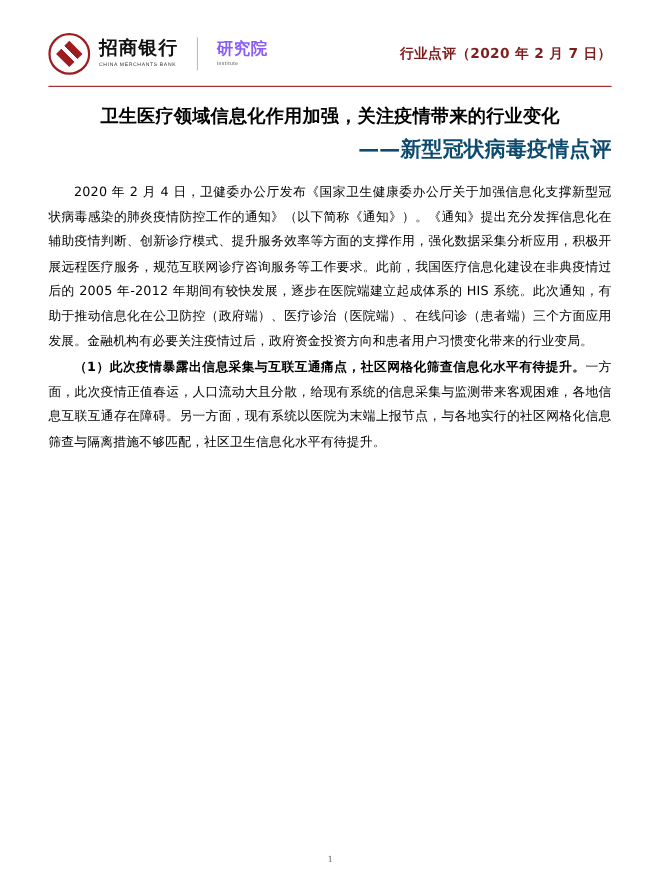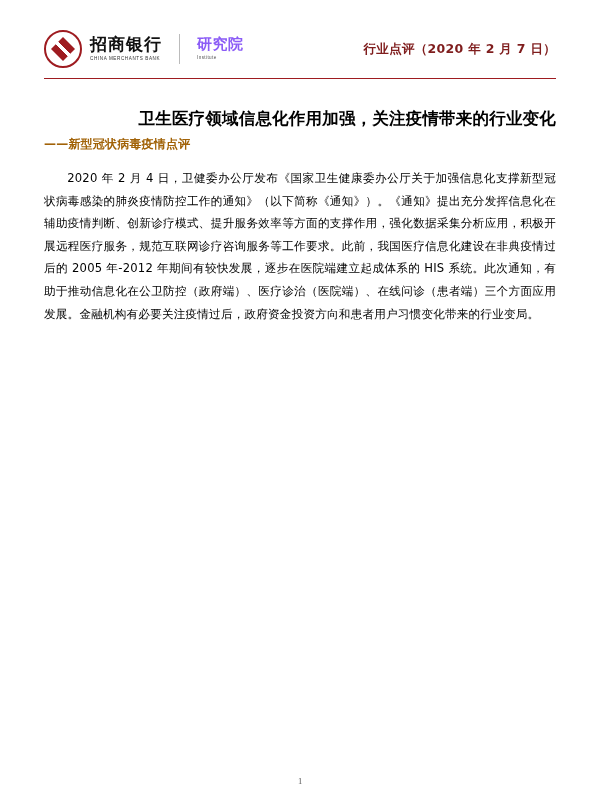--- a/index.html
+++ b/index.html
@@ -97,32 +97,32 @@
     color: #7f1d1d;
     letter-spacing: 0.3px;
     white-space: nowrap;
   }
   .rule {
     border-top: 1.6px solid #9e1b20;
     margin-top: 2px;
   }
   
   .doc-title {
-    text-align: right;
+    text-align: center;
     font-size: 16.5px;
     font-weight: 700;
-    margin-top: 28px;
+    margin-top: 15px;
     letter-spacing: 0.2px;
     line-height: 1.4;
   }
   .doc-subtitle {
-    text-align: left;
-    font-size: 12px;
+    text-align: right;
+    font-size: 19px;
     font-weight: 700;
-    color: #a16207;
+    color: #0c4a6e;
     margin-top: 6px;
     letter-spacing: 0.2px;
   }
   
   .body-text {
     margin-top: 14px;
     font-size: 11.6px;
     line-height: 1.95;
     text-align: justify;
     text-justify: inter-ideograph;
@@ -177,18 +177,19 @@
     </div>
     <div class="rule"></div>
 
     <div class="doc-title">卫生医疗领域信息化作用加强，关注疫情带来的行业变化</div>
     <div class="doc-subtitle">——新型冠状病毒疫情点评</div>
 
     <div class="body-text">
       <p>2020 年 2 月 4 日，卫健委办公厅发布《国家卫生健康委办公厅关于加强信息化支撑新型冠状病毒感染的肺炎疫情防控工作的通知》（以下简称《通知》）。《通知》提出充分发挥信息化在辅助疫情判断、创新诊疗模式、提升服务效率等方面的支撑作用，强化数据采集分析应用，积极开展远程医疗服务，规范互联网诊疗咨询服务等工作要求。此前，我国医疗信息化建设在非典疫情过后的 2005 年-2012 年期间有较快发展，逐步在医院端建立起成体系的 HIS 系统。此次通知，有助于推动信息化在公卫防控（政府端）、医疗诊治（医院端）、在线问诊（患者端）三个方面应用发展。金融机构有必要关注疫情过后，政府资金投资方向和患者用户习惯变化带来的行业变局。</p>
 
 
+      <p><span class="b">（1）此次疫情暴露出信息采集与互联互通痛点，社区网格化筛查信息化水平有待提升。</span><span>一方面，此次疫情正值春运，人口流动大且分散，给现有系统的信息采集与监测带来客观困难，各地信息互联互通存在障碍。另一方面，现有系统以医院为末端上报节点，与各地实行的社区网格化信息筛查与隔离措施不够匹配，社区卫生信息化水平有待提升。</span></p>
 
     </div>
 
     <div class="page-num">1</div>
   </div>
 </div>
 
 </body></html>

